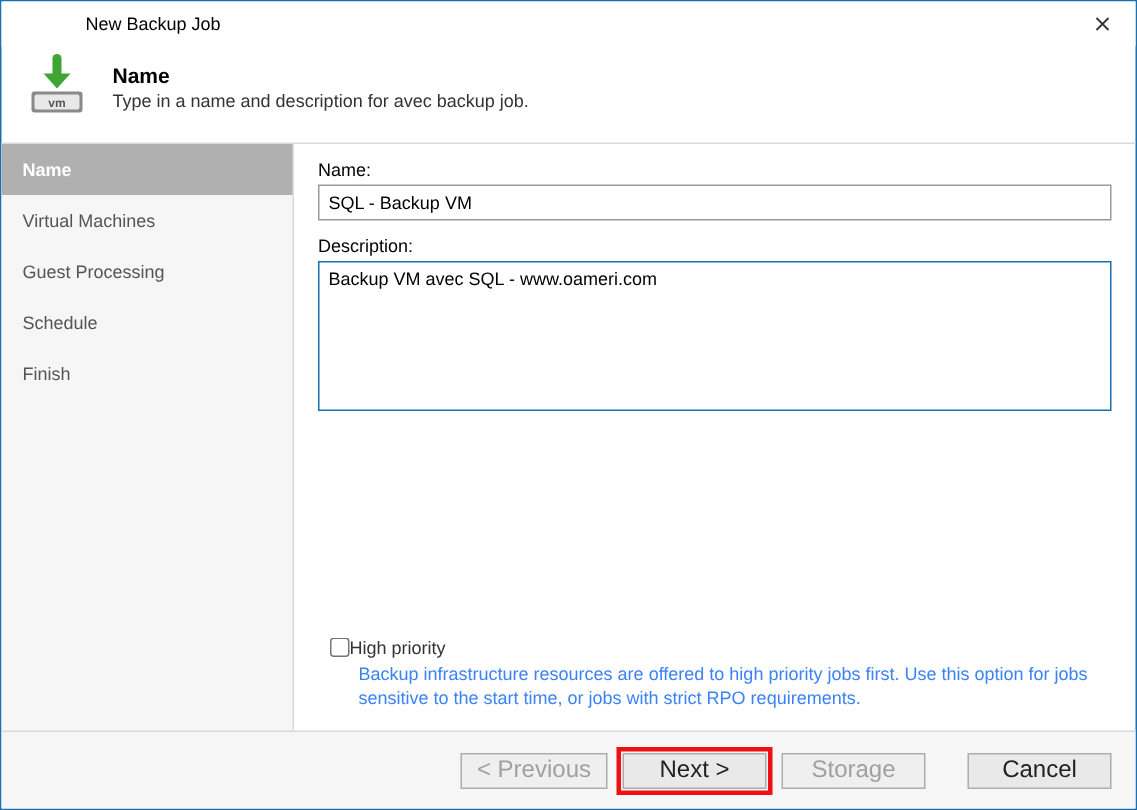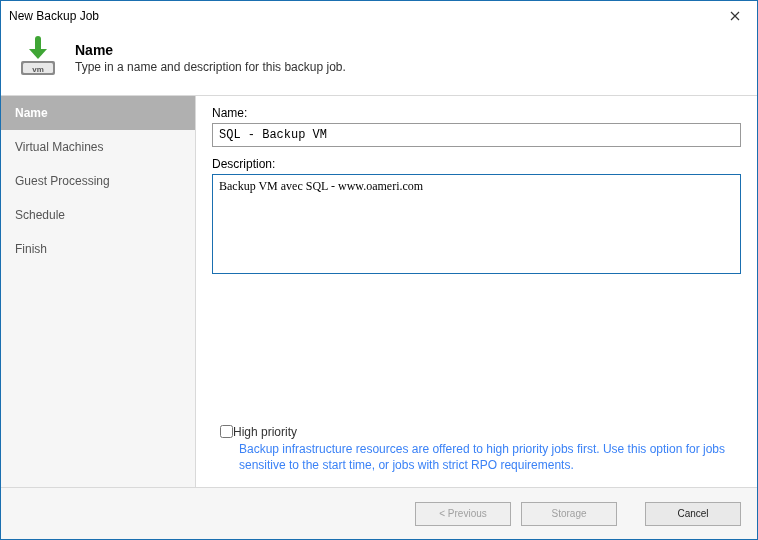--- a/index.html
+++ b/index.html
@@ -23,20 +23,21 @@
     height: 30px;
     display: flex;
     align-items: center;
     justify-content: space-between;
     padding: 0 0 0 8px;
     background: #fff;
   }
   .titlebar-title {
     font-size: 12px;
     color: #000;
+    margin-left: 48px;
   }
   .titlebar-close {
     width: 45px;
     height: 30px;
     display: flex;
     align-items: center;
     justify-content: center;
     cursor: pointer;
   }
   .titlebar-close svg { width: 10px; height: 10px; }
@@ -82,31 +83,31 @@
     padding: 10px 16px 10px 16px;
     overflow: hidden;
   }
   .form-area { flex: 1; display: flex; flex-direction: column; }
   .label { font-size: 12px; color: #000; margin-bottom: 3px; }
   .text-input {
     width: 100%;
     height: 24px;
     border: 1px solid #999;
     padding: 2px 6px;
-    font-family: Liberation Mono, monospace;
+    font-family: Liberation Sans, sans-serif;
     font-size: 12px;
     color: #000;
     background: #fff;
   }
   .textarea {
     width: 100%;
     height: 100px;
     border: 1px solid #1a6fb0;
     padding: 4px 6px;
-    font-family: Liberation Serif, serif;
+    font-family: Liberation Sans, sans-serif;
     font-size: 12px;
     color: #000;
     background: #fff;
     resize: none;
   }
   .priority-block {
     margin-top: auto;
     padding-top: 8px;
     padding-bottom: 4px;
   }
@@ -134,21 +135,21 @@
     padding: 0 16px;
     background: #f6f6f6;
   }
   .btn {
     min-width: 96px;
     height: 24px;
     border: 1px solid #adadad;
     background: #e9e9e9;
     color: #222;
     font-family: inherit;
-    font-size: 10px;
+    font-size: 16px;
     cursor: pointer;
     padding: 0 10px;
   }
   .btn:disabled {
     color: #a0a0a0;
     background: #efefef;
     cursor: default;
   }
   .btn.highlight {
     outline: 3px solid #e11;
@@ -175,21 +176,21 @@
       <svg viewBox="0 0 46 46">
         <rect x="6" y="26" width="34" height="14" rx="2" fill="#8a8a8a"></rect>
         <rect x="8" y="28" width="30" height="10" rx="1.5" fill="#e8e8e8"></rect>
         <text x="23" y="36.5" text-anchor="middle" font-size="8" font-weight="700" fill="#555" font-family="Segoe UI, sans-serif">vm</text>
         <path d="M23 4 L23 18" stroke="#3fa535" stroke-width="6" stroke-linecap="round"></path>
         <path d="M14 14 L23 24 L32 14" fill="#3fa535"></path>
       </svg>
     </div>
     <div class="header-text">
       <span class="header-title">Name</span>
-      <span class="header-sub">Type in a name and description for this backup job.</span>
+      <span class="header-sub">Type in a name and description for avec backup job.</span>
     </div>
   </div>
 
   <div class="body">
 
     <div class="sidebar">
       <div class="step active">Name</div>
       <div class="step">Virtual Machines</div>
       <div class="step">Guest Processing</div>
       <div class="step">Schedule</div>
@@ -214,18 +215,19 @@
           </label>
           <div class="priority-help">Backup infrastructure resources are offered to high priority jobs first. Use this option for jobs sensitive to the start time, or jobs with strict RPO requirements.</div>
         </div>
       </div>
     </div>
 
   </div>
 
   <div class="footer">
     <button class="btn" disabled="">&lt; Previous</button>
+    <button class="btn highlight">Next &gt;</button>
     <button class="btn" disabled="">Storage</button>
     <span class="spacer"></span>
     <button class="btn">Cancel</button>
   </div>
 
 </div>
 
 </body></html>

